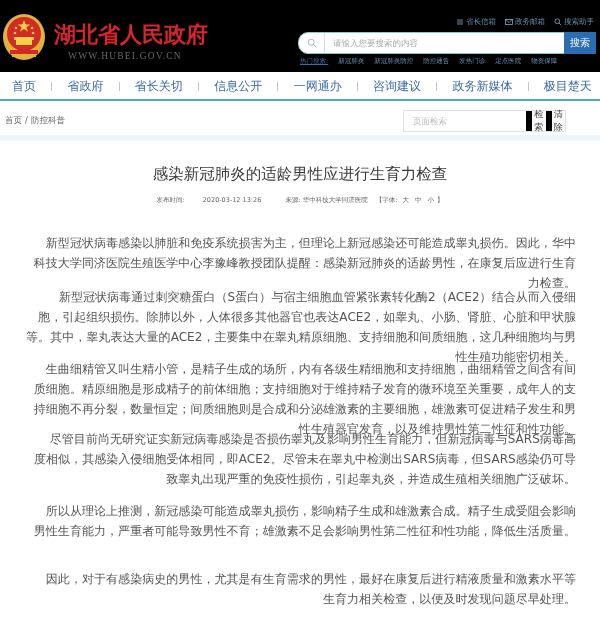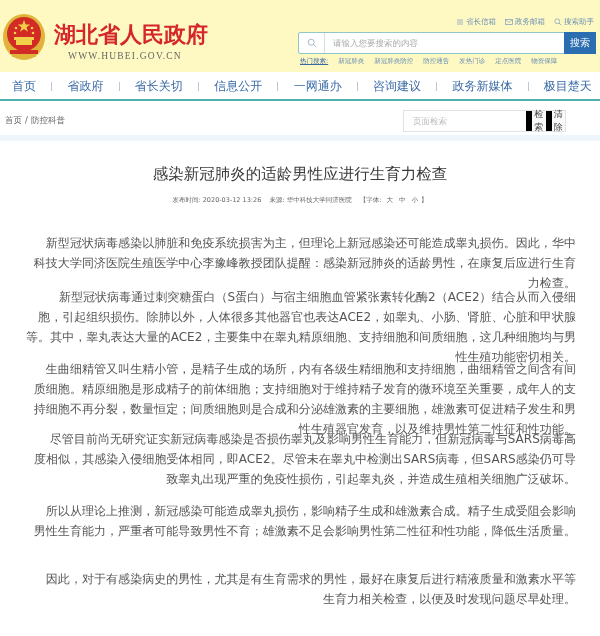--- a/index.html
+++ b/index.html
@@ -1,29 +1,29 @@
 <!DOCTYPE html>
 <html><head>
 <meta charset="utf-8">
 <style>
   * { box-sizing: border-box; margin: 0; padding: 0; }
   html, body { width: 600px; height: 636px; overflow: hidden; background: #ffffff; }
   body { font-family: "DejaVu Sans", "Liberation Sans", sans-serif; color: #333; position: relative; }
 
   
-  .header { position: absolute; left: 0; top: 0; width: 600px; height: 72px; background: #fef9c3; }
+  .header { position: absolute; left: 0; top: 0; width: 600px; height: 72px; background: #000000; }
   .emblem { position: absolute; left: 2px; top: 12px; width: 44px; height: 50px; }
   .site-title { position: absolute; left: 54px; top: 22px; font-size: 22px; font-weight: bold; color: #d4262b; letter-spacing: 0px; line-height: 26px; white-space: nowrap; }
   .site-url { position: absolute; left: 68px; top: 51px; font-family: "Liberation Serif", "DejaVu Serif", serif; font-size: 9.5px; color: #666; letter-spacing: 1.2px; white-space: nowrap; }
 
   .top-links { position: absolute; right: 6px; top: 17px; display: flex; gap: 9px; font-size: 7.5px; color: #6a8fb5; white-space: nowrap; }
   .top-link { display: flex; align-items: center; gap: 2px; cursor: pointer; }
   .top-link svg { width: 8px; height: 8px; }
 
-  .search-box { position: absolute; left: 298px; top: 32px; width: 298px; height: 22px; border: 1px solid #8ec7c7; border-radius: 2px; display: flex; background: #fff; }
+  .search-box { position: absolute; left: 298px; top: 32px; width: 298px; height: 22px; border: 1px solid #8ec7c7; border-radius: 10px; display: flex; background: #fff; }
   .search-icon-cell { width: 26px; height: 100%; border-right: 1px solid #cfe3e3; display: flex; align-items: center; justify-content: center; }
   .search-input { flex: 1; border: none; outline: none; font-size: 8.5px; color: #999; padding-left: 8px; background: transparent; font-family: "DejaVu Sans", sans-serif; }
   .search-input::placeholder { color: #aaa; }
   .search-btn { width: 32px; height: 22px; margin-top: -1px; margin-right: -1px; background: #2a6db0; color: #fff; font-size: 10px; border: none; display: flex; align-items: center; justify-content: center; cursor: pointer; }
 
   .hot-search { position: absolute; left: 300px; top: 57px; display: flex; gap: 10px; font-size: 6.5px; color: #6a8fb5; white-space: nowrap; }
   .hot-label { color: #3a6aa5; text-decoration: underline; }
 
   
   .nav { position: absolute; left: 0; top: 74px; width: 600px; height: 27px; border-bottom: 2px solid #4fb0b0; display: flex; align-items: center; justify-content: space-between; padding: 0 8px 0 12px; }
@@ -146,21 +146,21 @@
   <div class="page-search">
     <input class="page-search-input" type="text" placeholder="页面检索" style="">
     <button class="ps-btn">检索</button>
     <button class="ps-btn">清除</button>
   </div>
 </div>
 
 <div class="article">
   <h1 class="article-title" style="font-weight:normal;">感染新冠肺炎的适龄男性应进行生育力检查</h1>
   <div class="article-meta">
-    <span><span style="margin:0;">发布时间:</span> <span style="margin:0;">2020-03-12 13:26</span></span>
+    <span><span style="margin:0;">发布时间:</span> <span style="margin:16px;">2020-03-12 13:26</span></span>
     <span><span style="margin:0;">来源:</span> <span style="margin:0;">华中科技大学同济医院</span></span>
     <span><span style="margin:0;">【字体:</span> <span class="fs-btn">大</span><span class="fs-btn">中</span><span class="fs-btn">小</span><span style="margin:0;">】</span></span>
   </div>
 
   <p class="body-text p1">新型冠状病毒感染以肺脏和免疫系统损害为主，但理论上新冠感染还可能造成睾丸损伤。因此，华中科技大学同济医院生殖医学中心李豫峰教授团队提醒：感染新冠肺炎的适龄男性，在康复后应进行生育力检查。</p>
   <p class="body-text p2">新型冠状病毒通过刺突糖蛋白（S蛋白）与宿主细胞血管紧张素转化酶2（ACE2）结合从而入侵细胞，引起组织损伤。除肺以外，人体很多其他器官也表达ACE2，如睾丸、小肠、肾脏、心脏和甲状腺等。其中，睾丸表达大量的ACE2，主要集中在睾丸精原细胞、支持细胞和间质细胞，这几种细胞均与男性生殖功能密切相关。</p>
   <p class="body-text p3">生曲细精管又叫生精小管，是精子生成的场所，内有各级生精细胞和支持细胞，曲细精管之间含有间质细胞。精原细胞是形成精子的前体细胞；支持细胞对于维持精子发育的微环境至关重要，成年人的支持细胞不再分裂，数量恒定；间质细胞则是合成和分泌雄激素的主要细胞，雄激素可促进精子发生和男性生殖器官发育，以及维持男性第二性征和性功能。</p>
   <p class="body-text p4">尽管目前尚无研究证实新冠病毒感染是否损伤睾丸及影响男性生育能力，但新冠病毒与SARS病毒高度相似，其感染入侵细胞受体相同，即ACE2。尽管未在睾丸中检测出SARS病毒，但SARS感染仍可导致睾丸出现严重的免疫性损伤，引起睾丸炎，并造成生殖相关细胞广泛破坏。</p>
   <p class="body-text p6">因此，对于有感染病史的男性，尤其是有生育需求的男性，最好在康复后进行精液质量和激素水平等生育力相关检查，以便及时发现问题尽早处理。</p>
   <p class="body-text p5">所以从理论上推测，新冠感染可能造成睾丸损伤，影响精子生成和雄激素合成。精子生成受阻会影响男性生育能力，严重者可能导致男性不育；雄激素不足会影响男性第二性征和性功能，降低生活质量。</p>

